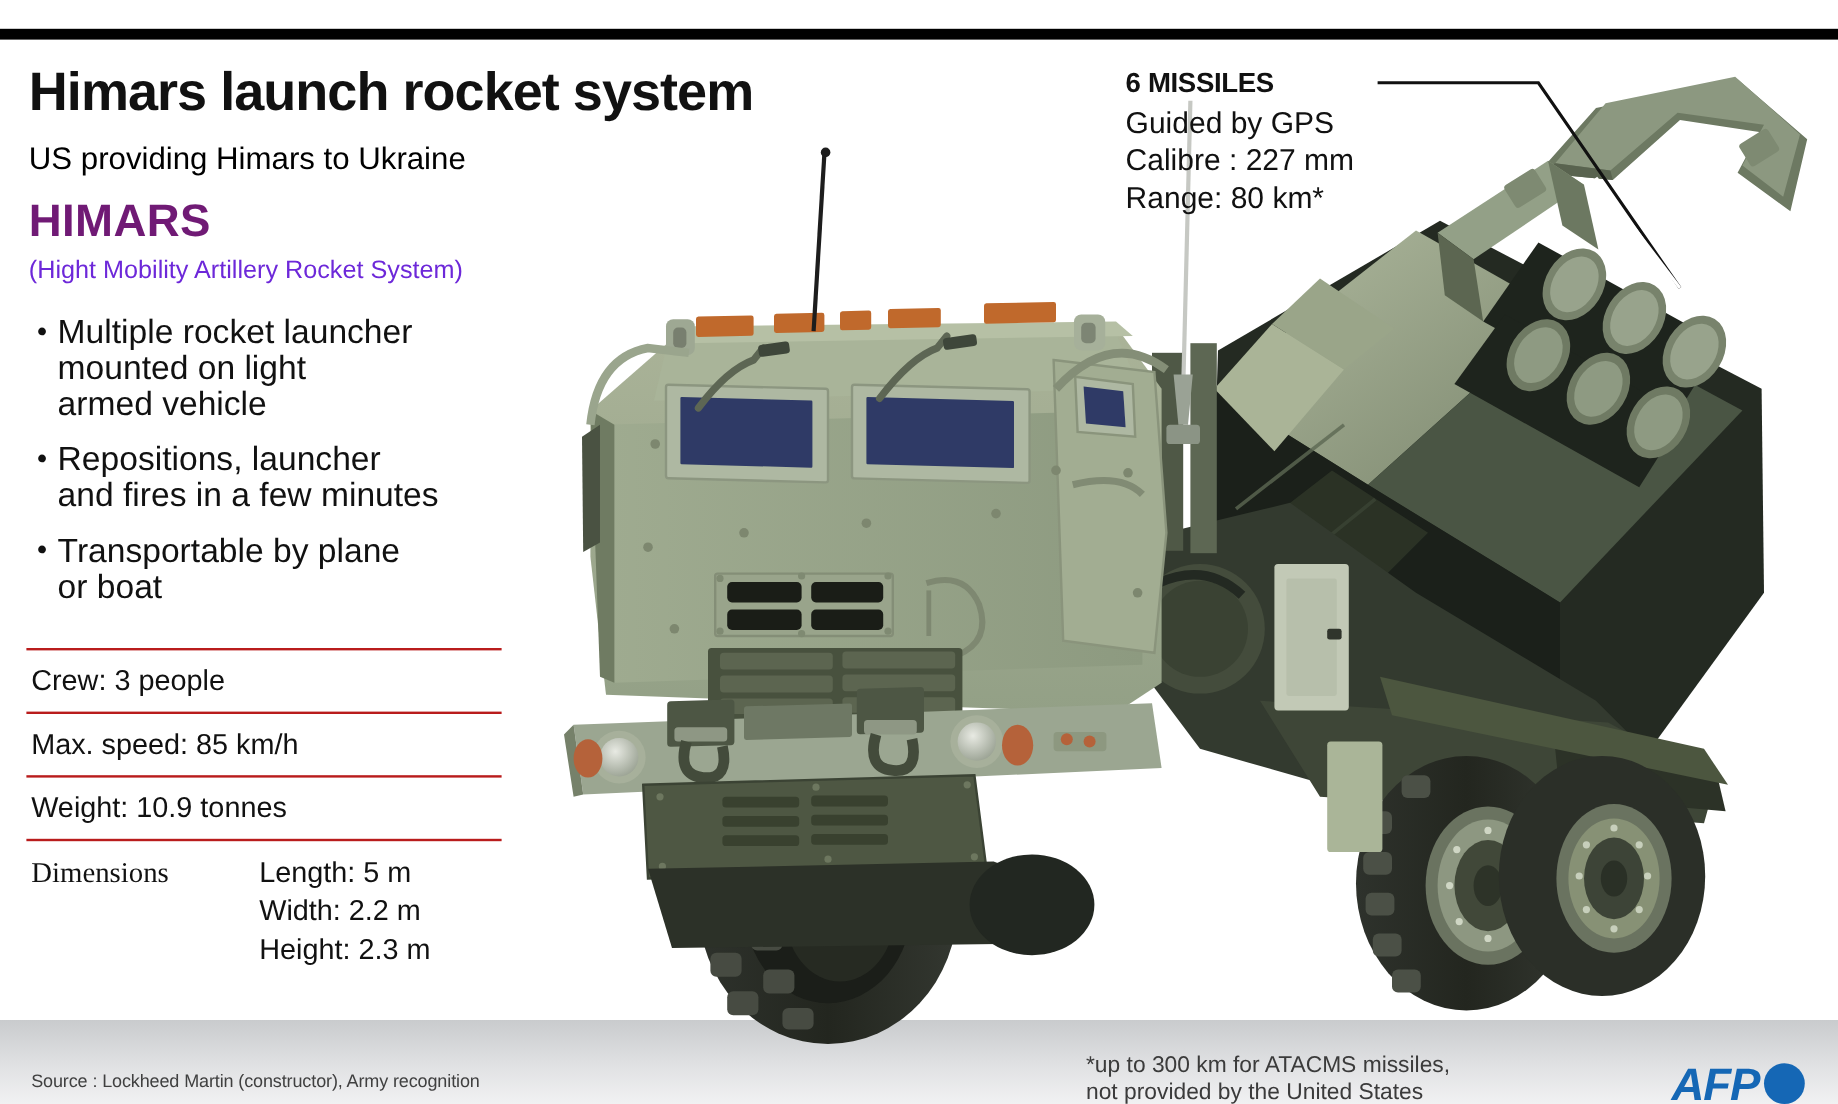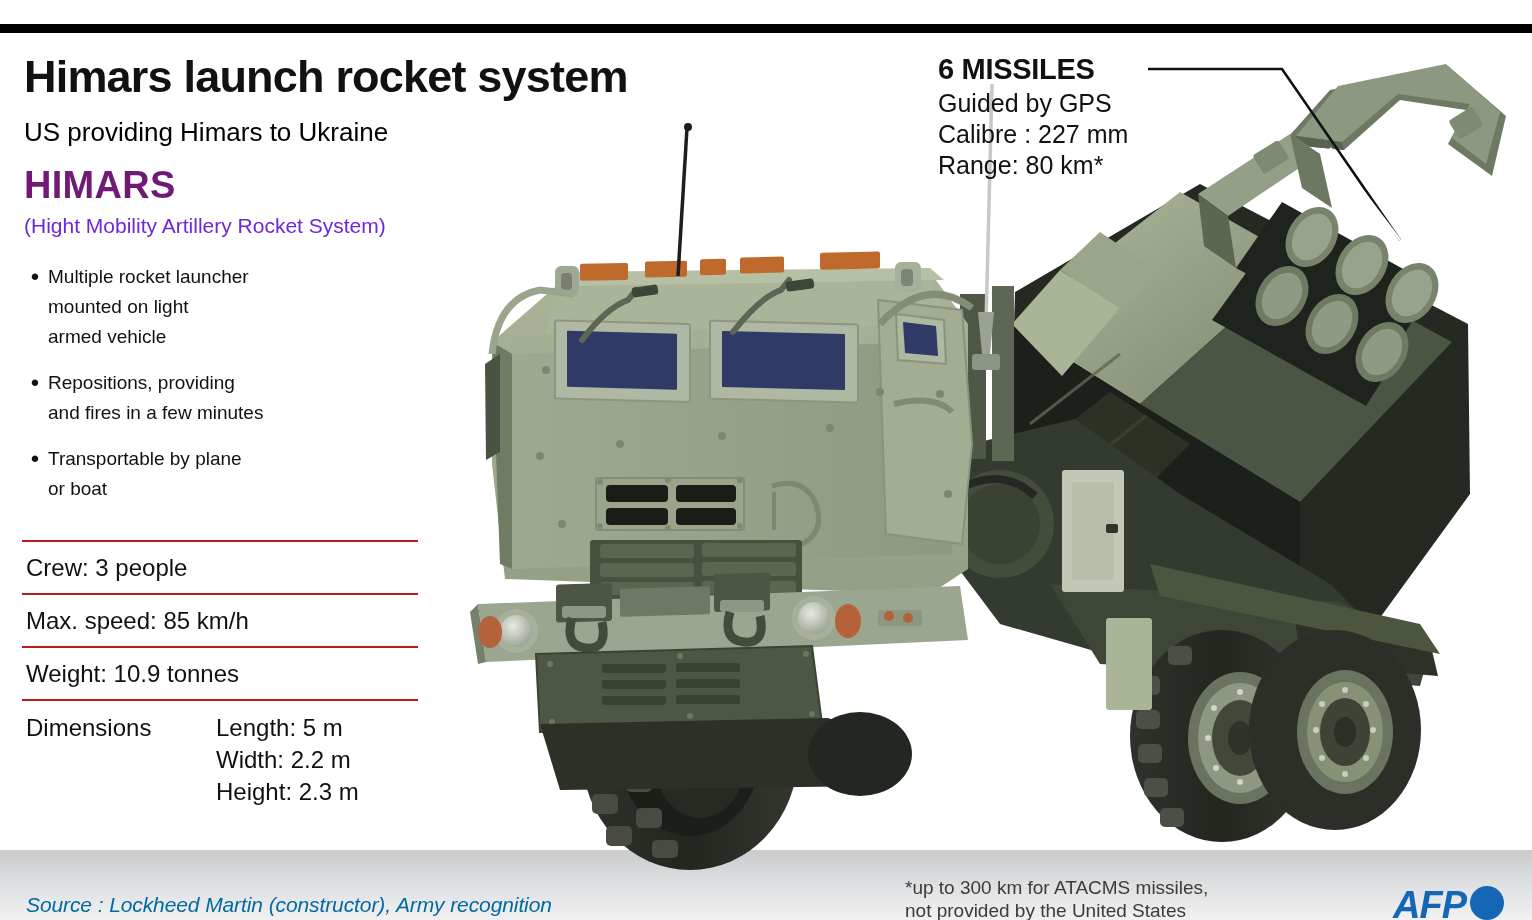--- a/index.html
+++ b/index.html
@@ -25,24 +25,23 @@
   }
 
   
   .footer-band {
     position: absolute; left: 0; top: 826px;
     width: 1532px; height: 94px;
     background: linear-gradient(to bottom, #c9cbcd 0%, #dfe0e2 38%, #f3f3f4 78%, #fbfbfb 100%);
   }
   .source-text {
     position: absolute; left: 26px; top: 869px;
-    font-size: 21px; color: #0369a1;
+    font-size: 15px; color: #404040;
     letter-spacing: -0.1px;
     white-space: nowrap;
-    font-style: italic;
   }
   .footnote {
     position: absolute; left: 905px; top: 852px;
     font-size: 19px; line-height: 23px;
     color: #3b3b3b;
     white-space: nowrap;
   }
   .afp-logo {
     position: absolute; right: 28px; top: 862px;
     display: flex; align-items: flex-start; gap: 4px;
@@ -82,46 +81,46 @@
   }
   .bullet {
     display: flex; align-items: flex-start;
     margin-bottom: 16px;
   }
   .bullet .dot {
     font-size: 24px; line-height: 30px; color: #111;
     width: 26px; flex: 0 0 26px; text-align: center;
   }
   .bullet .btxt {
-    font-size: 19px; line-height: 30px; color: #111;
+    font-size: 28px; line-height: 30px; color: #111;
     white-space: pre-line;
   }
 
   .specs {
     position: absolute; left: 22px; top: 516px;
     width: 396px;
   }
   .spec-row {
     border-top: 2px solid #b91c1c;
     padding: 11px 0 10px 4px;
   }
   .spec-row .stxt {
     font-size: 24px; color: #111; line-height: 30px;
   }
   .dim-row { display: flex; }
-  .dim-label { font-size: 24px; color: #111; line-height: 32px; flex: 0 0 190px; }
+  .dim-label { font-size: 24px; color: #111; line-height: 32px; flex: 0 0 190px; font-family: Liberation Serif, serif; }
   .dim-values { font-size: 24px; color: #111; line-height: 32px; white-space: pre-line; }
 
   
   .callout {
     position: absolute; left: 938px; top: 26px;
     z-index: 40;
   }
   .callout .c-head {
-    font-size: 29px; font-weight: 700; color: #111; line-height: 38px;
+    font-size: 23px; font-weight: 700; color: #111; line-height: 38px;
     letter-spacing: -0.3px;
   }
   .callout .c-line {
     font-size: 25px; color: #111; line-height: 31px; white-space: nowrap;
   }
   .callout .c-line b { font-weight: 400; }
 
   
   .leader { position: absolute; left: 0; top: 0; width: 1532px; height: 920px; z-index: 38; pointer-events: none; }
 
@@ -458,21 +457,21 @@
 
   <div class="bullets">
     <div class="bullet">
       <span class="dot">•</span>
       <span class="btxt">Multiple rocket launcher
 mounted on light
 armed vehicle</span>
     </div>
     <div class="bullet">
       <span class="dot">•</span>
-      <span class="btxt">Repositions, providing
+      <span class="btxt">Repositions, launcher
 and fires in a few minutes</span>
     </div>
     <div class="bullet">
       <span class="dot">•</span>
       <span class="btxt">Transportable by plane
 or boat</span>
     </div>
   </div>
 
   <div class="specs">

